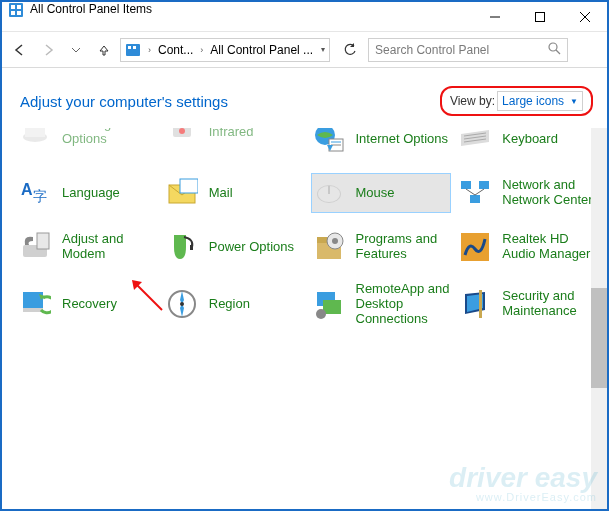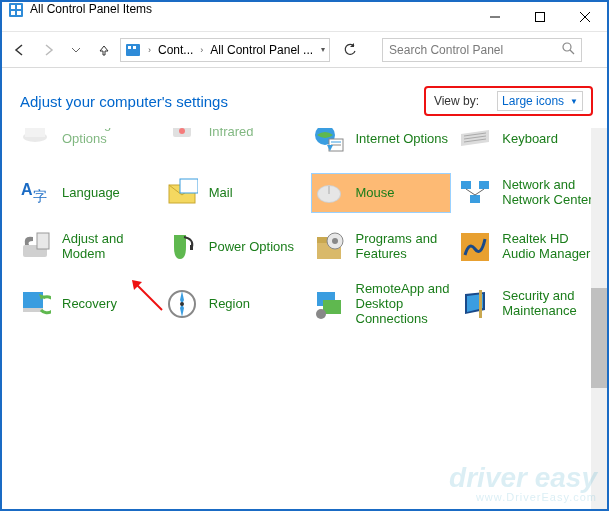--- a/index.html
+++ b/index.html
@@ -12,34 +12,34 @@
 .titlebar-btn { width: 45px; display: flex; align-items: center; justify-content: center; }
 
 .nav { height: 36px; display: flex; align-items: center; padding: 0 6px; gap: 4px; border-bottom: 1px solid #dadada; }
 .nav-arrow { width: 24px; height: 24px; display: flex; align-items: center; justify-content: center; color: #666; }
 .nav-arrow.enabled { color: #000; }
 .crumb { display: flex; align-items: center; border: 1px solid #d0d0d0; height: 24px; flex: 0 0 auto; }
 .crumb-part { padding: 0 4px; display: flex; align-items: center; gap: 3px; font-size: 12px; }
 .crumb-down { font-size: 8px; color: #555; }
 .crumb-right { font-size: 9px; color: #555; padding: 0 3px; }
 .refresh { width: 24px; height: 24px; display: flex; align-items: center; justify-content: center; margin-left: 4px; }
-.search { flex: 1; margin-left: 16px; border: 1px solid #d0d0d0; height: 24px; display: flex; align-items: center; padding: 0 6px; color: #7a7a7a; font-size: 12px; justify-content: space-between; max-width: 200px; }
+.search { flex: 1; margin-left: 2px; border: 1px solid #d0d0d0; height: 24px; display: flex; align-items: center; padding: 0 6px; color: #7a7a7a; font-size: 12px; justify-content: space-between; max-width: 200px; }
 
 .header { display: flex; align-items: center; justify-content: space-between; padding: 18px 14px 12px 18px; }
 .header-title { color: #0066cc; font-size: 15px; }
-.viewby-wrap { display: flex; align-items: center; gap: 18px; border: 2px solid #e11; border-radius: 4px; padding: 3px 8px; }
+.viewby-wrap { display: flex; align-items: center; gap: 2px; border: 2px solid #e11; border-radius: 12px; padding: 3px 8px; }
 .viewby-label { color: #333; font-size: 12px; }
 .viewby-drop { border: 1px solid #d0d0d0; padding: 2px 4px; color: #0066cc; font-size: 12px; display: flex; align-items: center; gap: 6px; }
 
 .content { position: relative; height: 396px; overflow: hidden; }
 .grid { display: grid; grid-template-columns: 1fr 1fr 1fr 1fr; padding: 0 10px 15px 16px; column-gap: 8px; row-gap: 18px; margin-top: -6px; }
 .item { display: flex; align-items: center; gap: 10px; }
 .item .icon { width: 34px; height: 34px; flex-shrink: 0; display: flex; align-items: center; justify-content: center; }
 .item .label { color: #1a7d1a; font-size: 13px; line-height: 1.15; }
-.item.highlight { background: #fdba74; outline: 1px solid #99d1ff; padding: 2px 0; }
+.item.highlight { background: #e5e5e5; outline: 1px solid #99d1ff; padding: 2px 0; }
 
 .scroll { position: absolute; right: 0; top: 0; width: 16px; height: 100%; background: #f0f0f0; }
 .scroll-thumb { position: absolute; right: 0; top: 160px; width: 16px; height: 100px; background: #c0c0c0; }
 
 .arrow-anno { position: absolute; top: 274px; left: 126px; pointer-events: none; }
 
 .watermark { position: absolute; right: 10px; bottom: 6px; opacity: 0.18; text-align: right; line-height: 1; pointer-events: none; }
 .wm1 { font-size: 28px; font-style: italic; color: #3ca6c8; font-weight: bold; }
 .wm2 { font-size: 11px; color: #3ca6c8; letter-spacing: 1px; }
 </style>

